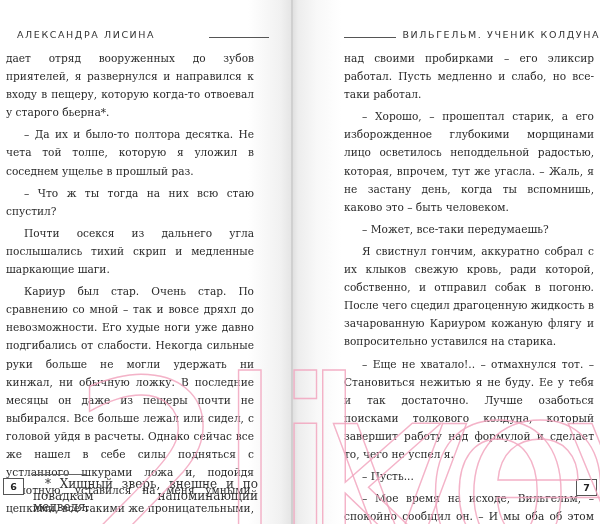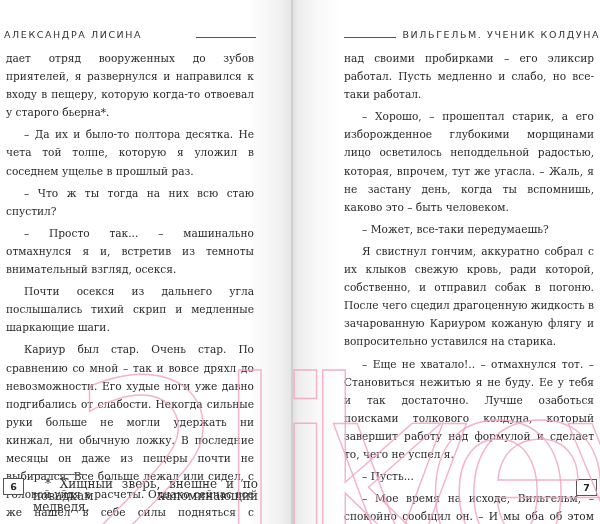--- a/index.html
+++ b/index.html
@@ -18,21 +18,21 @@
   .page.right { left:292px; width:308px;
     background:linear-gradient(to right, #dedede 0%, #ededed 2%, #f8f8f8 8%, #ffffff 16%, #ffffff 100%); }
   .gutter { position:absolute; left:291px; top:0; width:2px; height:524px; background:#d0d0d0; }
 
   .running-head {
     position:absolute; top:27px; height:14px;
     font-family:"DejaVu Sans", "Liberation Sans", sans-serif;
     font-size:9.5px; letter-spacing:1.6px; color:#333;
     display:flex; align-items:center;
   }
-  .running-head.left { left:4px; width:258px;gap:48px; }
+  .running-head.left { left:17px; width:258px;gap:48px; }
   .running-head.right { left:338px; width:262px; justify-content:flex-end; }
   .rh-rule { flex:1; height:0; border-top:1px solid #555; margin:0 6px; position:relative; top:3px; }
 
   .body-text {
     position:absolute; top:45px;
     font-size:10.6px; line-height:18.1px; text-align:justify;
   }
   .body-text.left { left:2px; width:256px; }
   .body-text.right { left:340px; width:258px; }
   .body-text p { margin:4px; text-indent:0; }
@@ -63,21 +63,20 @@
 <div class="spread">
   <div class="page left">
     <div class="running-head left">
       <span>АЛЕКСАНДРА ЛИСИНА</span>
       <span class="rh-rule"></span>
     </div>
     <div class="body-text left">
       <p class="cont">дает отряд вооруженных до зубов приятелей, я развернулся и направился к входу в пещеру, которую когда-то отвоевал у старого бьерна*.</p>
       <p class="ind">– Да их и было-то полтора десятка. Не чета той толпе, которую я уложил в соседнем ущелье в прошлый раз.</p>
       <p class="ind">– Что ж ты тогда на них всю стаю спустил?</p>
-      <p class="ind">– Просто так... – машинально отмахнулся я и, встретив из темноты внимательный взгляд, осекся.</p>
       <p class="ind">Почти осекся из дальнего угла послышались тихий скрип и медленные шаркающие шаги.</p>
       <p class="ind">Кариур был стар. Очень стар. По сравнению со мной – так и вовсе дряхл до невозможности. Его худые ноги уже давно подгибались от слабости. Некогда сильные руки больше не могли удержать ни кинжал, ни обычную ложку. В последние месяцы он даже из пещеры почти не выбирался. Все больше лежал или сидел, с головой уйдя в расчеты. Однако сейчас все же нашел в себе силы подняться с устланного шкурами ложа и, подойдя вплотную, уставился на меня умными, цепкими, все такими же проницательными, как и полвека назад, глазами, в которых светилось вполне обоснованное подозрение.</p>
 
     </div>
     <div class="footnote-rule"></div>
     <div class="footnote">* Хищный зверь, внешне и по повадкам напоминающий медведя.</div>
     <div class="page-num left">6</div>
   </div>
 
   <div class="page right">

